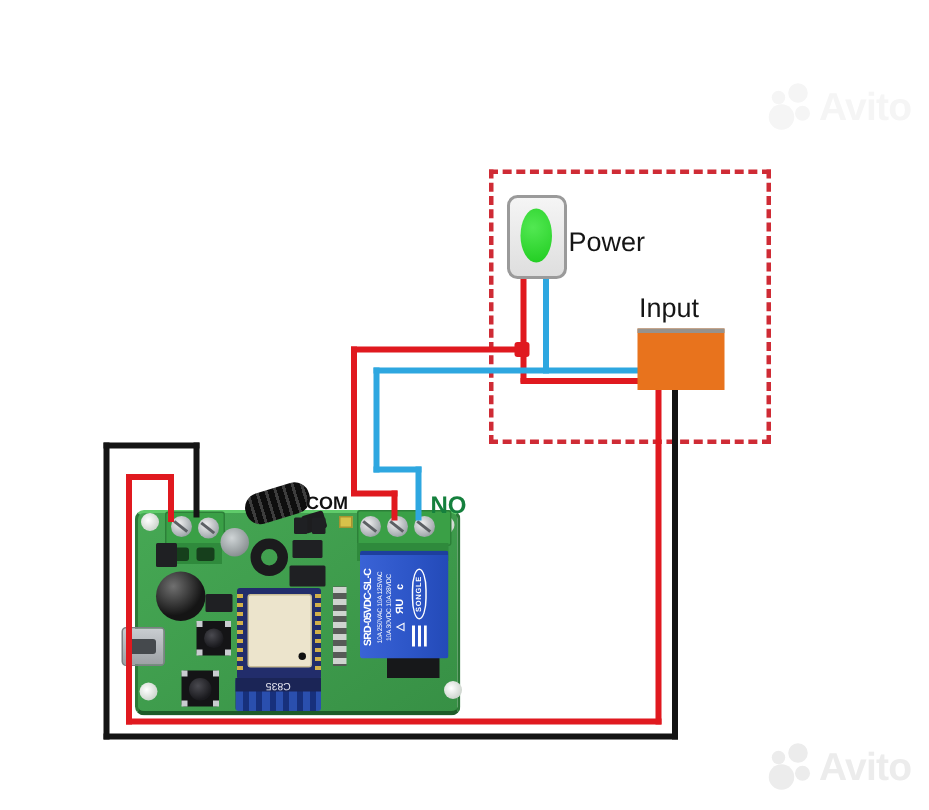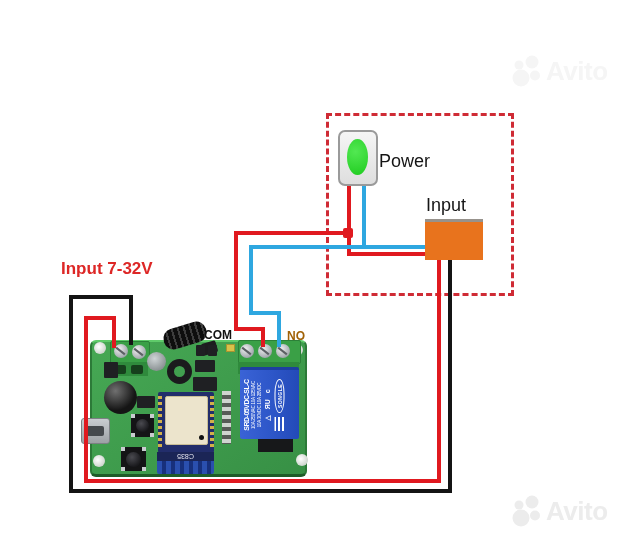--- a/index.html
+++ b/index.html
@@ -21,21 +21,21 @@
   .pushbutton .led{position:absolute;left:7px;top:7px;width:21px;height:36px;
     background:radial-gradient(circle at 40% 35%,#52e852,#1ecb1e);border-radius:50%;}
   .lbl-button{position:absolute;left:379px;top:151px;font-size:18px;color:#151515;z-index:6;}
   .lbl-power{position:absolute;left:426px;top:195px;font-size:18px;color:#151515;z-index:6;}
   .power-brick{position:absolute;left:425px;top:219px;width:58px;height:41px;
     background:#e8731d;border-top:3px solid #97928c;box-sizing:border-box;z-index:6;}
 
   .lbl-input{position:absolute;left:61px;top:259px;font-size:17px;font-weight:bold;
     color:#dd2726;z-index:6;}
   .lbl-com{position:absolute;left:204px;top:328px;font-size:12px;font-weight:bold;color:#111;z-index:7;}
-  .lbl-no{position:absolute;left:287px;top:329px;font-size:12px;font-weight:bold;color:#a16207;z-index:7;}
+  .lbl-no{position:absolute;left:287px;top:329px;font-size:16px;font-weight:bold;color:#15803d;z-index:7;}
 
   
   .pcb{position:absolute;left:90px;top:340px;width:217px;height:137px;z-index:2;
     background:linear-gradient(145deg,#46a854,#379045);
     border:2px solid #2c7a38;border-top-color:#5fcb6a;border-bottom:3px solid #1e5b28;
     border-radius:6px;box-sizing:border-box;}
   .hole{position:absolute;width:12px;height:12px;border-radius:50%;
     background:radial-gradient(circle at 40% 40%,#ffffff,#cfd6cf 70%,#9fb0a0);z-index:3;}
   .tblock{position:absolute;background:#3aa046;border:1px solid #2c8038;border-radius:2px;z-index:3;}
   .tfront{position:absolute;background:#2f8a3c;z-index:3;}
@@ -105,21 +105,20 @@
   .wm-b{left:511px;top:494px;color:#ececec;}
   .wm-t{left:511px;top:54px;color:#f5f5f5;}
 </style>
 </head>
 <body>
 
 <div id="root">
 
   <div class="dashed-box"></div>
 
-  <div class="lbl-input">Input 7-32V</div>
   <div class="lbl-button">Power</div>
   <div class="lbl-power">Input</div>
   <div class="lbl-com">COM</div>
   <div class="lbl-no">NO</div>
 
   <div class="pushbutton">
     <div class="led"></div>
   </div>
 
   <div class="power-brick"></div>

